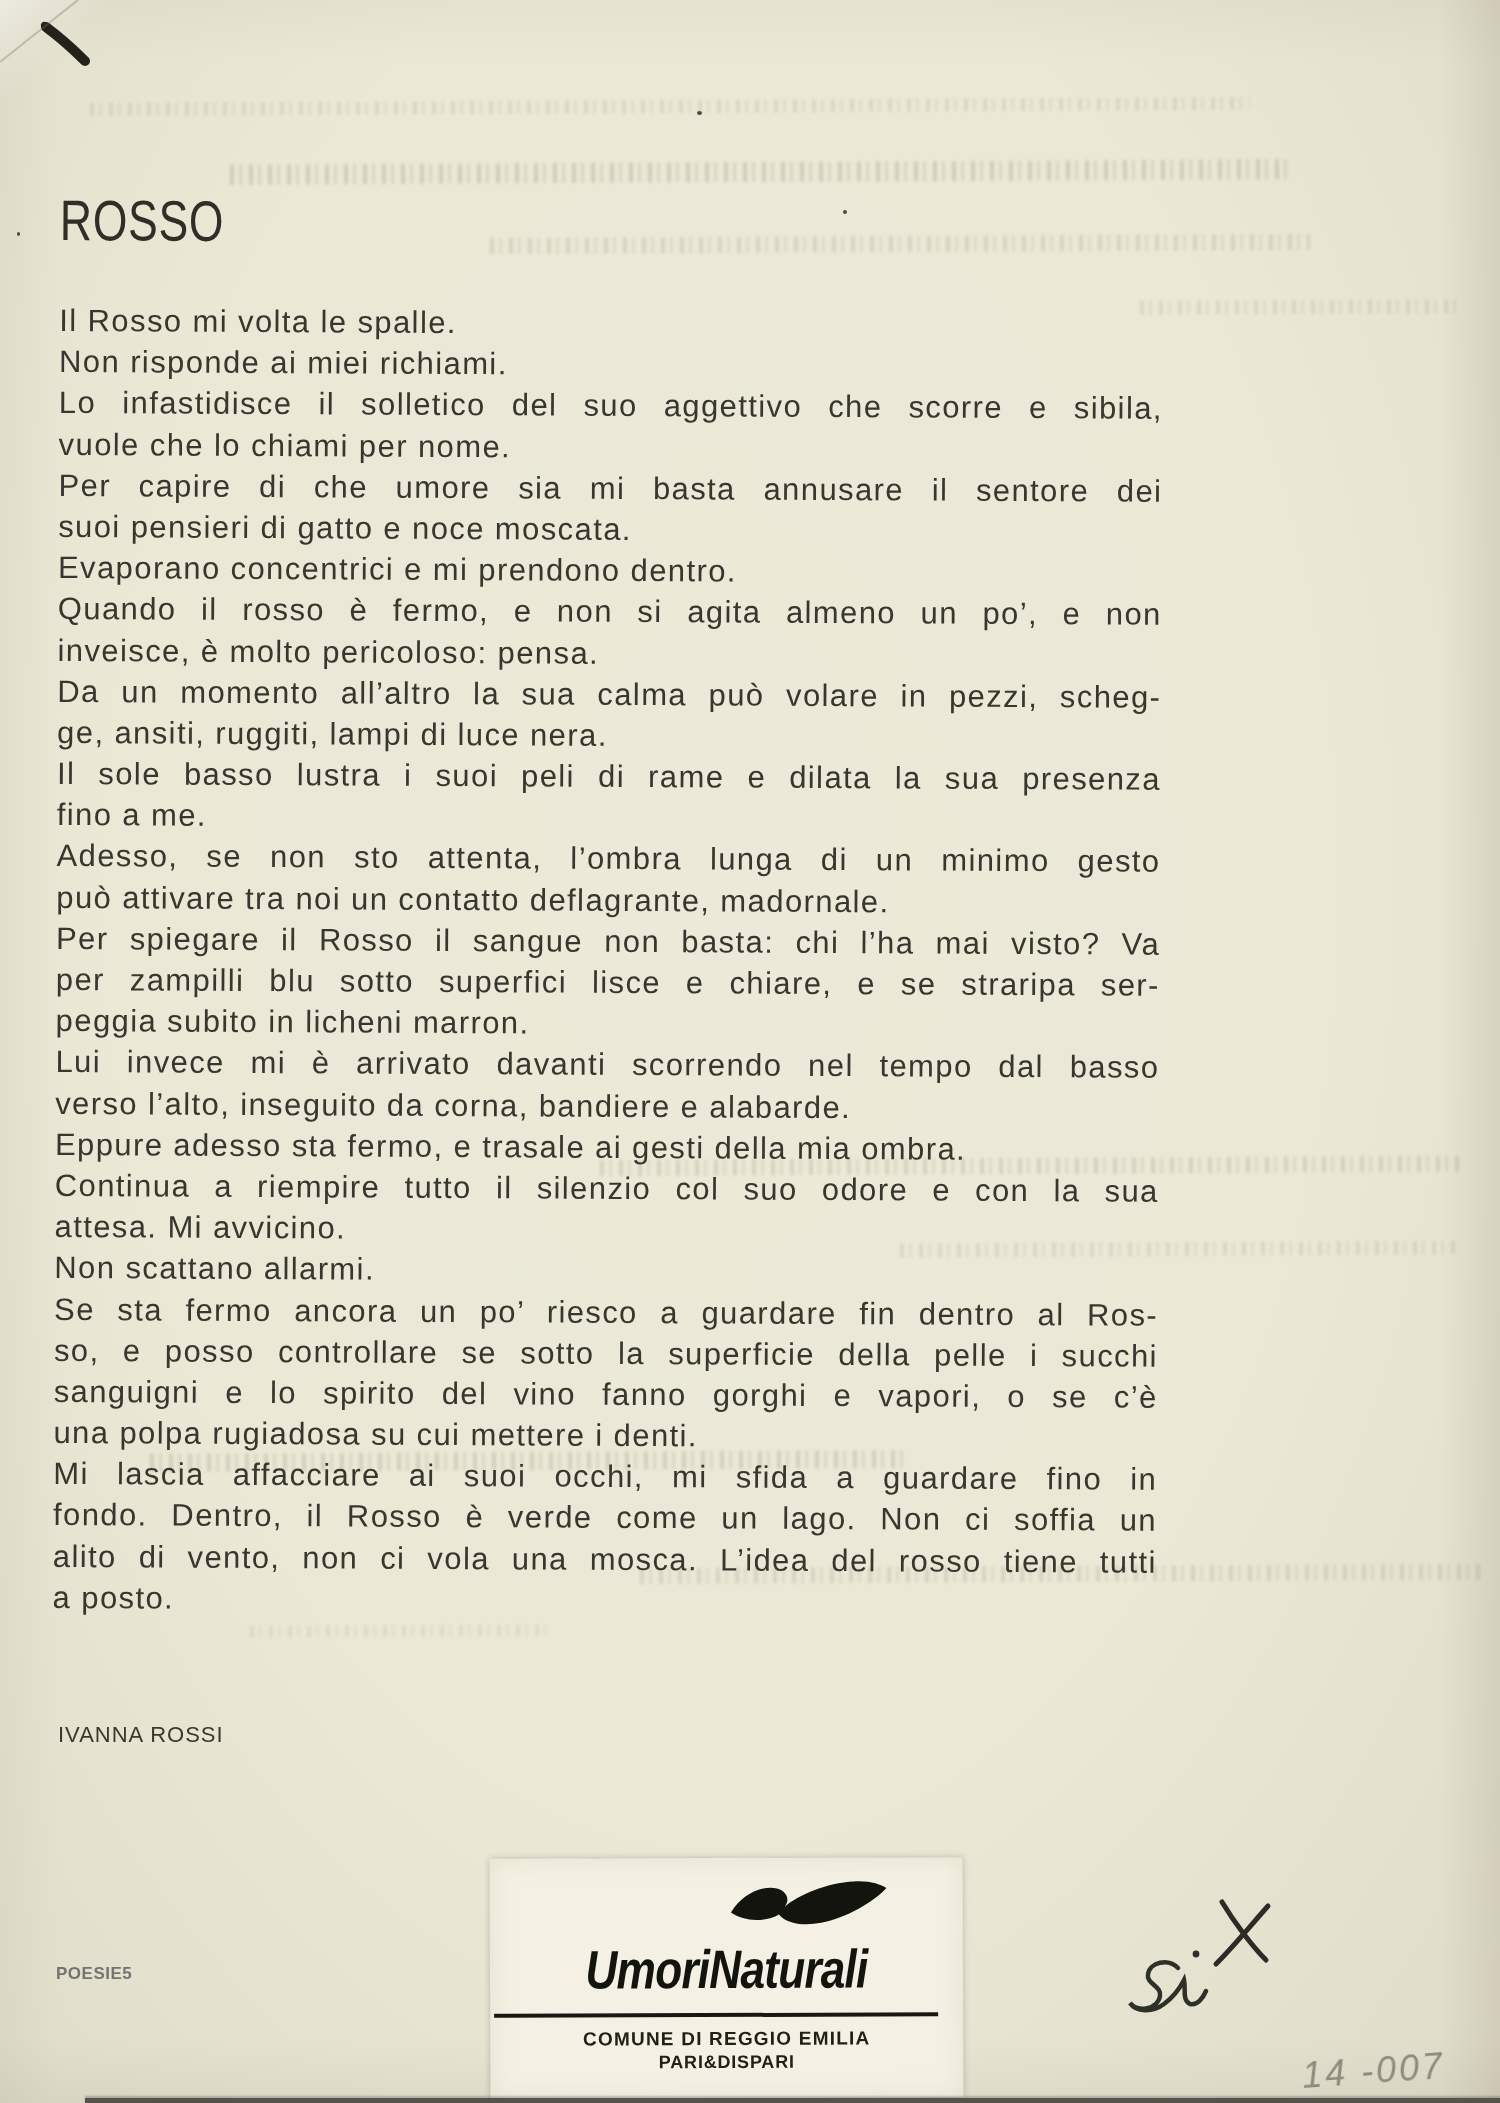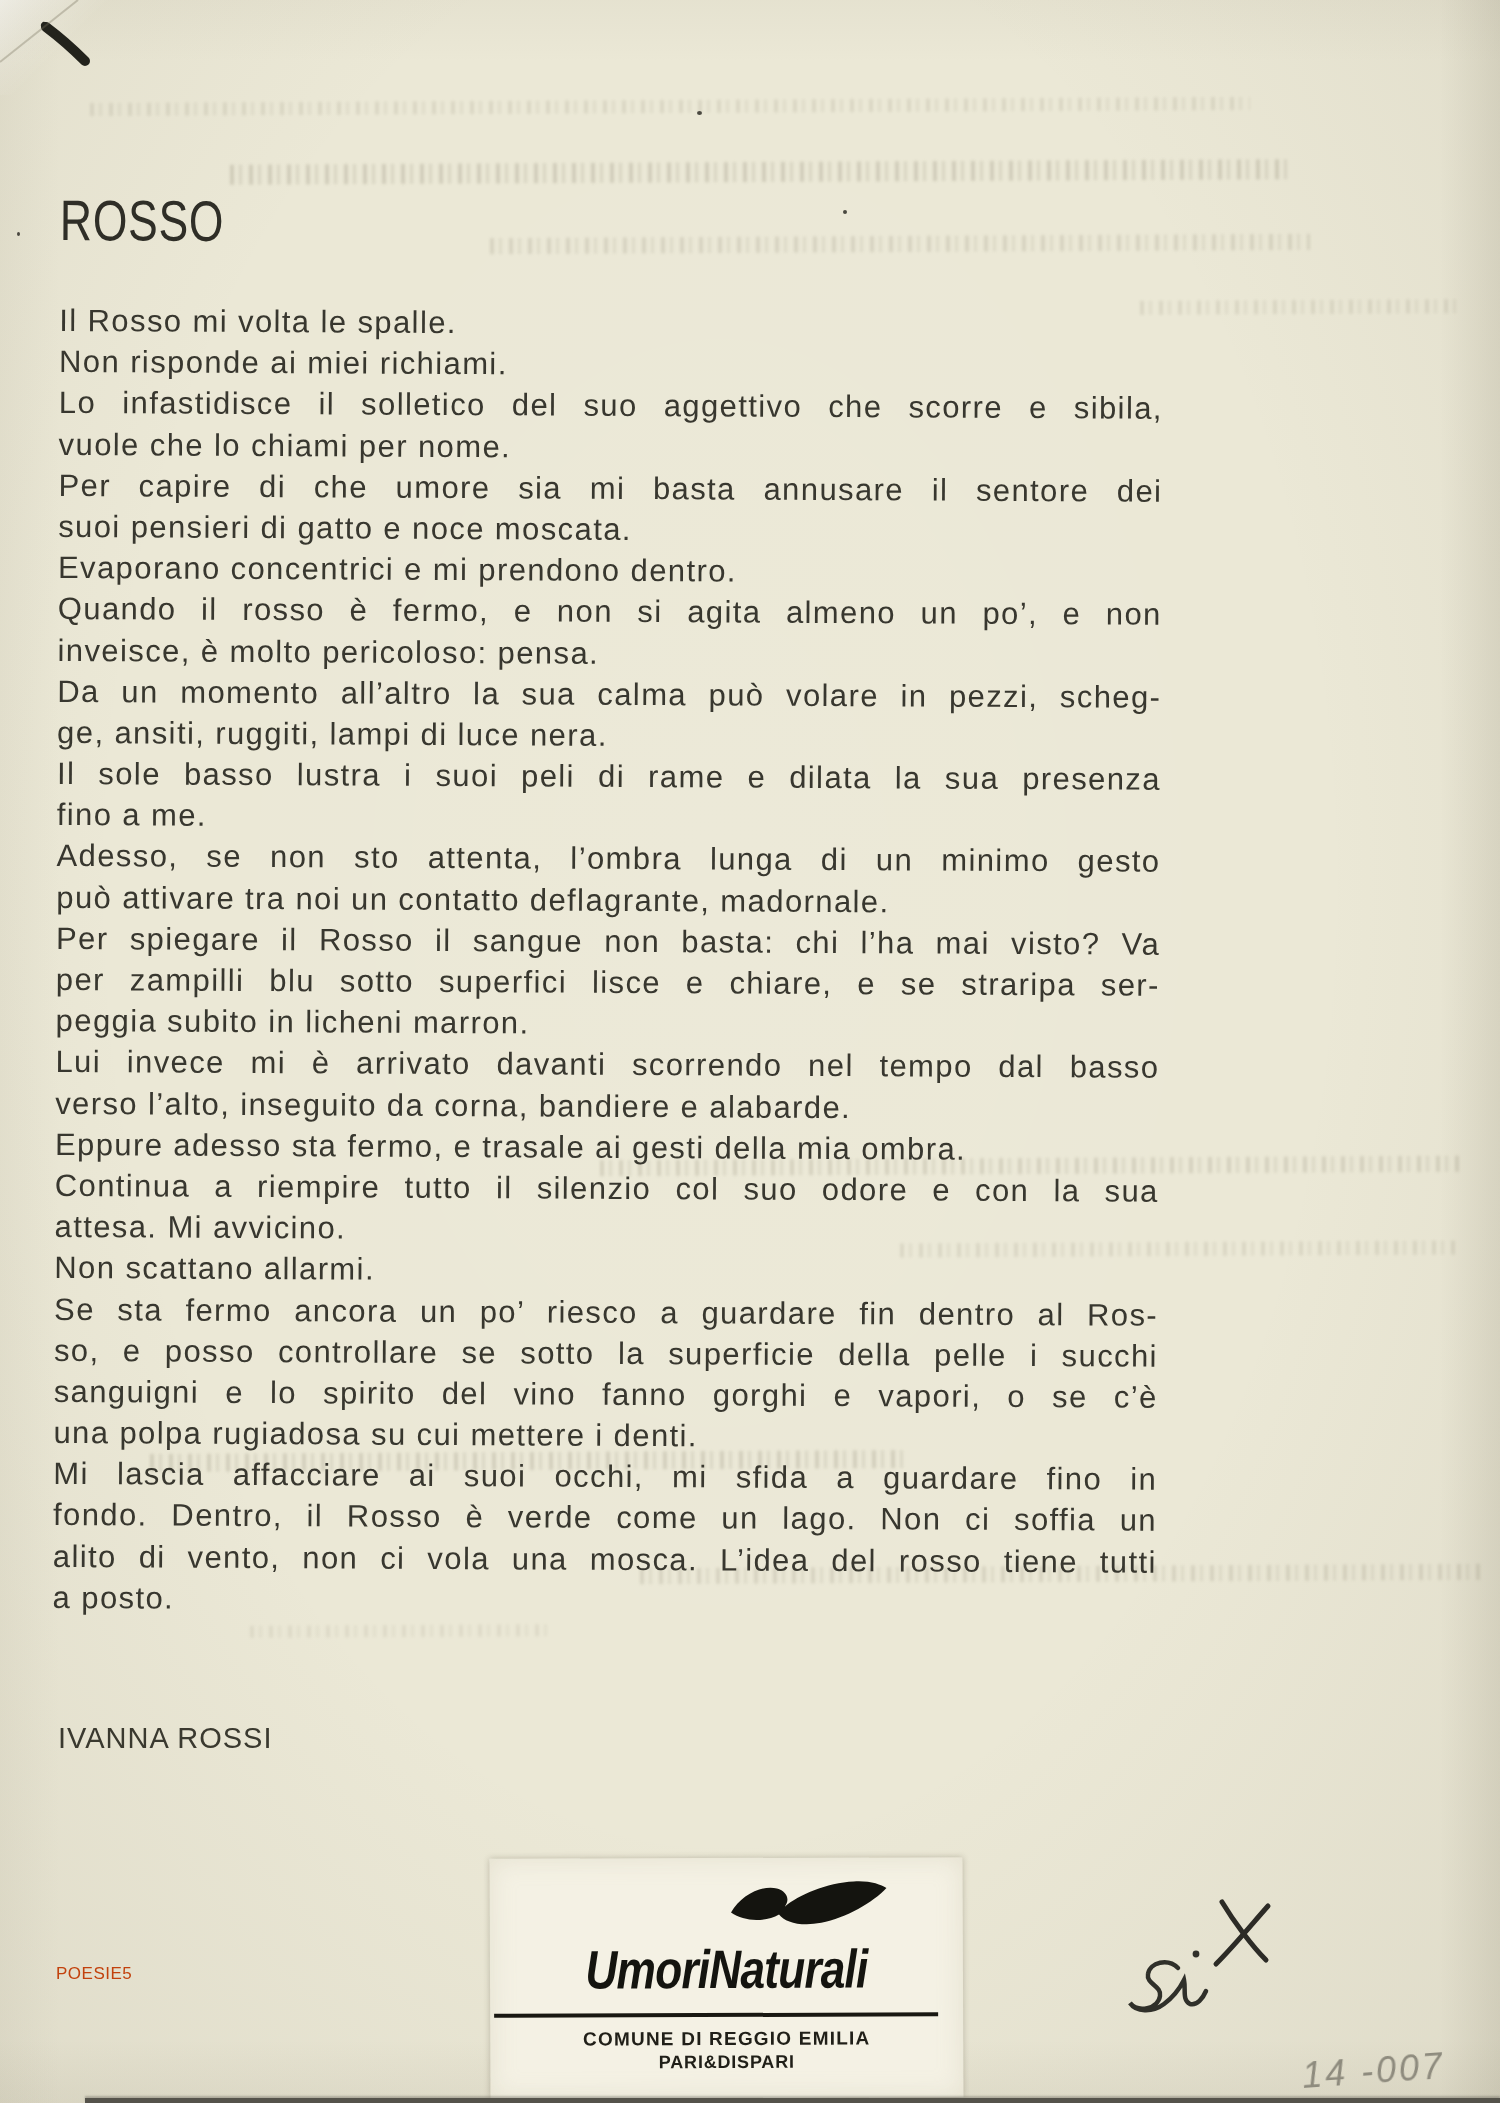--- a/index.html
+++ b/index.html
@@ -33,25 +33,25 @@
     letter-spacing:1px;color:#2f2e27;
     transform:scaleX(0.78);transform-origin:left;
   }
   .lines{position:absolute;left:0;top:108px;width:1104px;}
   .line{
     height:41.2px;line-height:41.2px;font-size:31px;letter-spacing:1.4px;
     white-space:nowrap;color:#38372f;
   }
   .line.j{white-space:normal;text-align:justify;text-align-last:justify;}
   .author{
-    position:absolute;left:58px;top:1722px;font-size:29px;letter-spacing:1px;color:#3a392f;
+    position:absolute;left:58px;top:1722px;font-size:22px;letter-spacing:1px;color:#3a392f;
   }
   .series{
-    position:absolute;left:56px;top:1964px;font-size:17px;font-weight:400;
-    letter-spacing:0.5px;color:#c2410c;
+    position:absolute;left:56px;top:1964px;font-size:17px;font-weight:700;
+    letter-spacing:0.5px;color:#737373;
   }
   
   .sticker{
     position:absolute;left:490px;top:1858px;width:473px;height:240px;
     background:#f4f1e4;
     box-shadow:0 0 6px rgba(60,55,35,0.28), inset 0 0 24px rgba(200,195,170,0.35);
     transform:rotate(-0.2deg);
   }
   .sticker .swoosh{position:absolute;left:233px;top:22px;width:172px;height:48px;}
   .brand{

